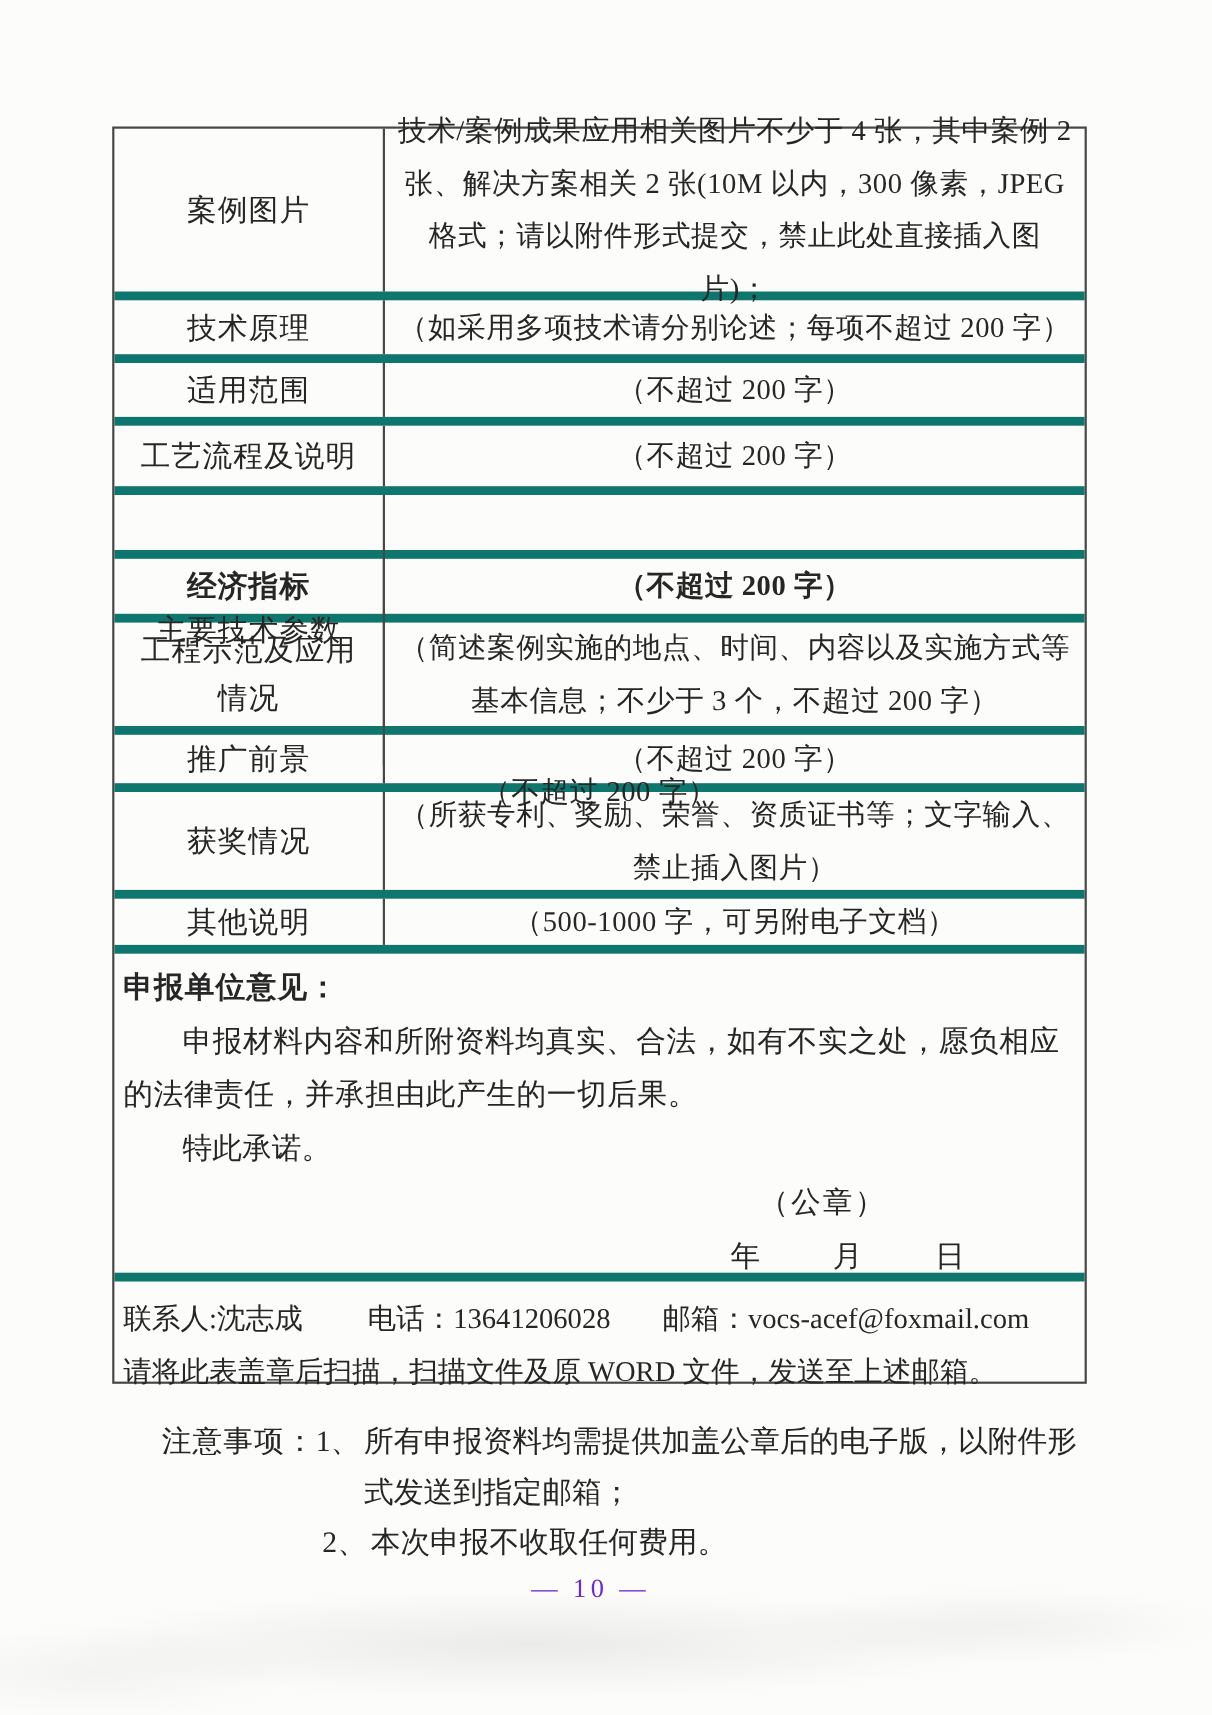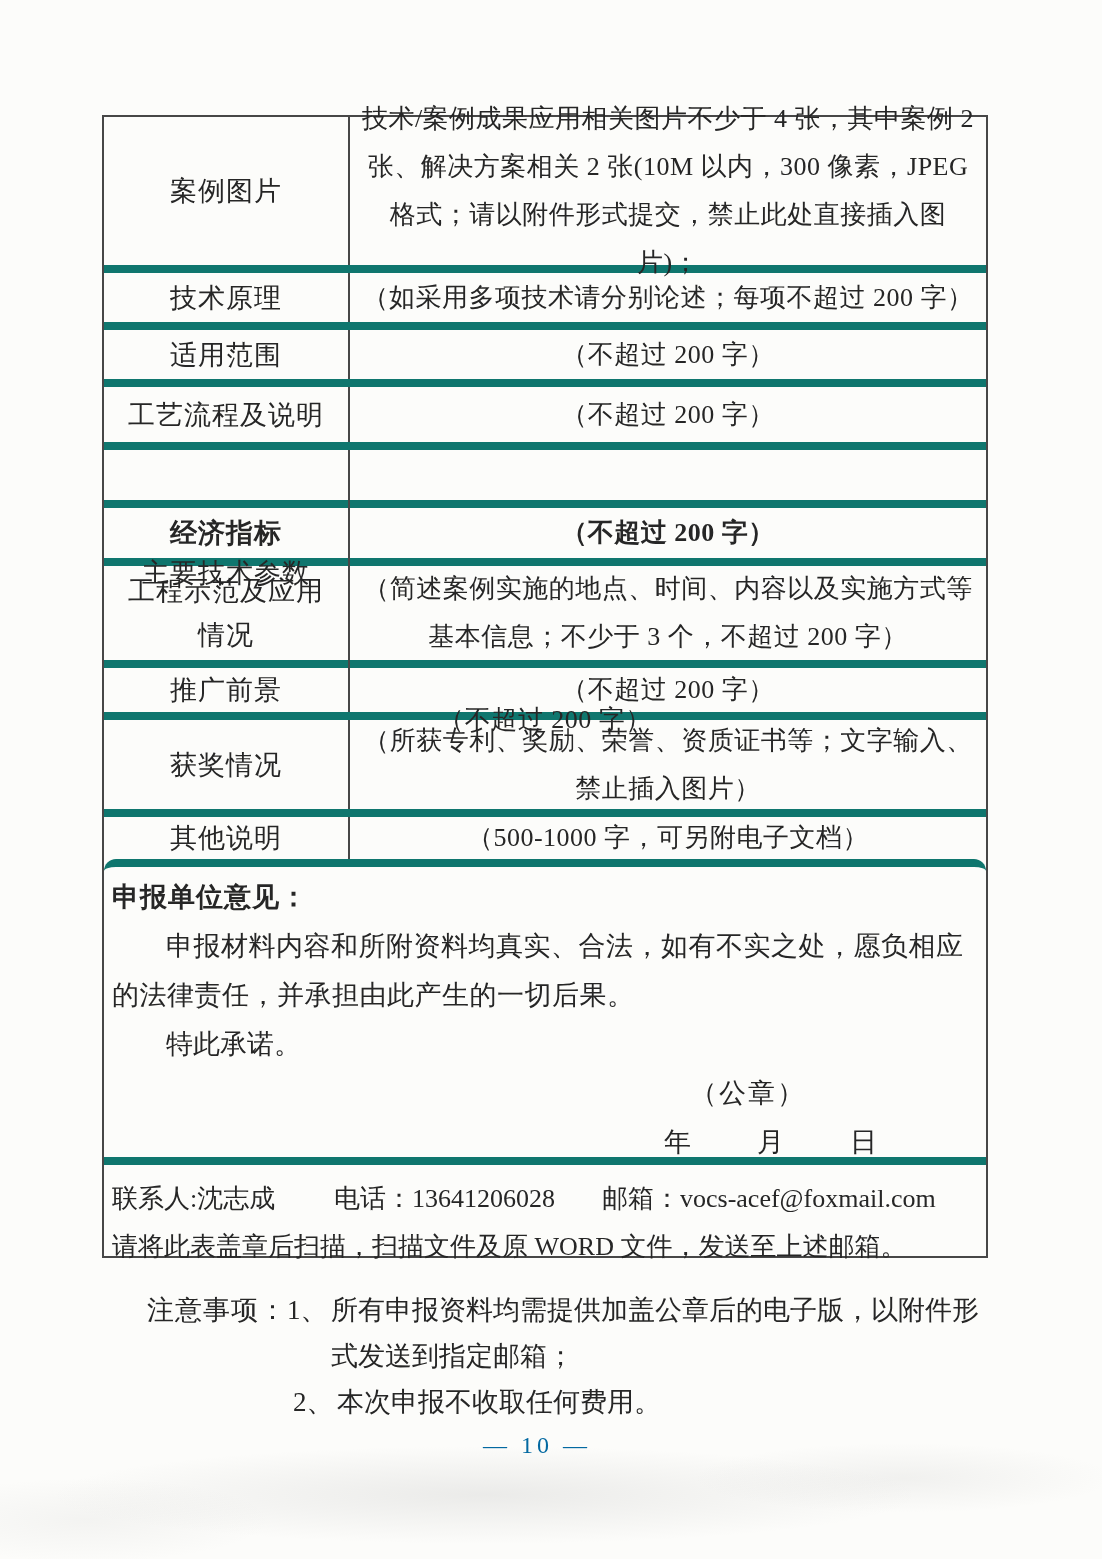--- a/index.html
+++ b/index.html
@@ -71,21 +71,21 @@
   .r1  { height: 148px; }
   .r2  { height: 57px;  }
   .r3  { height: 57px;  }
   .r4  { height: 63px;  }
   .r5  { height: 58px; flex-direction: column;  }
   .r6  { height: 58px; font-weight: bold;  }
   .r7  { height: 102px; }
   .r8  { height: 52px;  }
   .r9  { height: 97px;  }
   .r10 { height: 50px;  }
-  .r-decl    { height: 298px; border-radius: 12px; }
+  .r-decl    { height: 298px; }
   .r-contact { height: 99px;  }
 
   
   .decl {
     display: block;
     width: 100%;
     box-sizing: border-box;
     padding: 6px 12px 0 8px;
     font-size: 27px;
     line-height: 49px;
@@ -149,21 +149,21 @@
 
   
   .pageno {
     position: absolute;
     top: 1432px;
     left: 0;
     width: 1074px;
     text-align: center;
     font-size: 24px;
     letter-spacing: 4px;
-    color: #0369a1;
+    color: #6d28d9;
   }
 </style>
 </head>
 <body>
 
 <div class="page">
 
   <div class="doc-table">
 
     <div class="trow r1">

